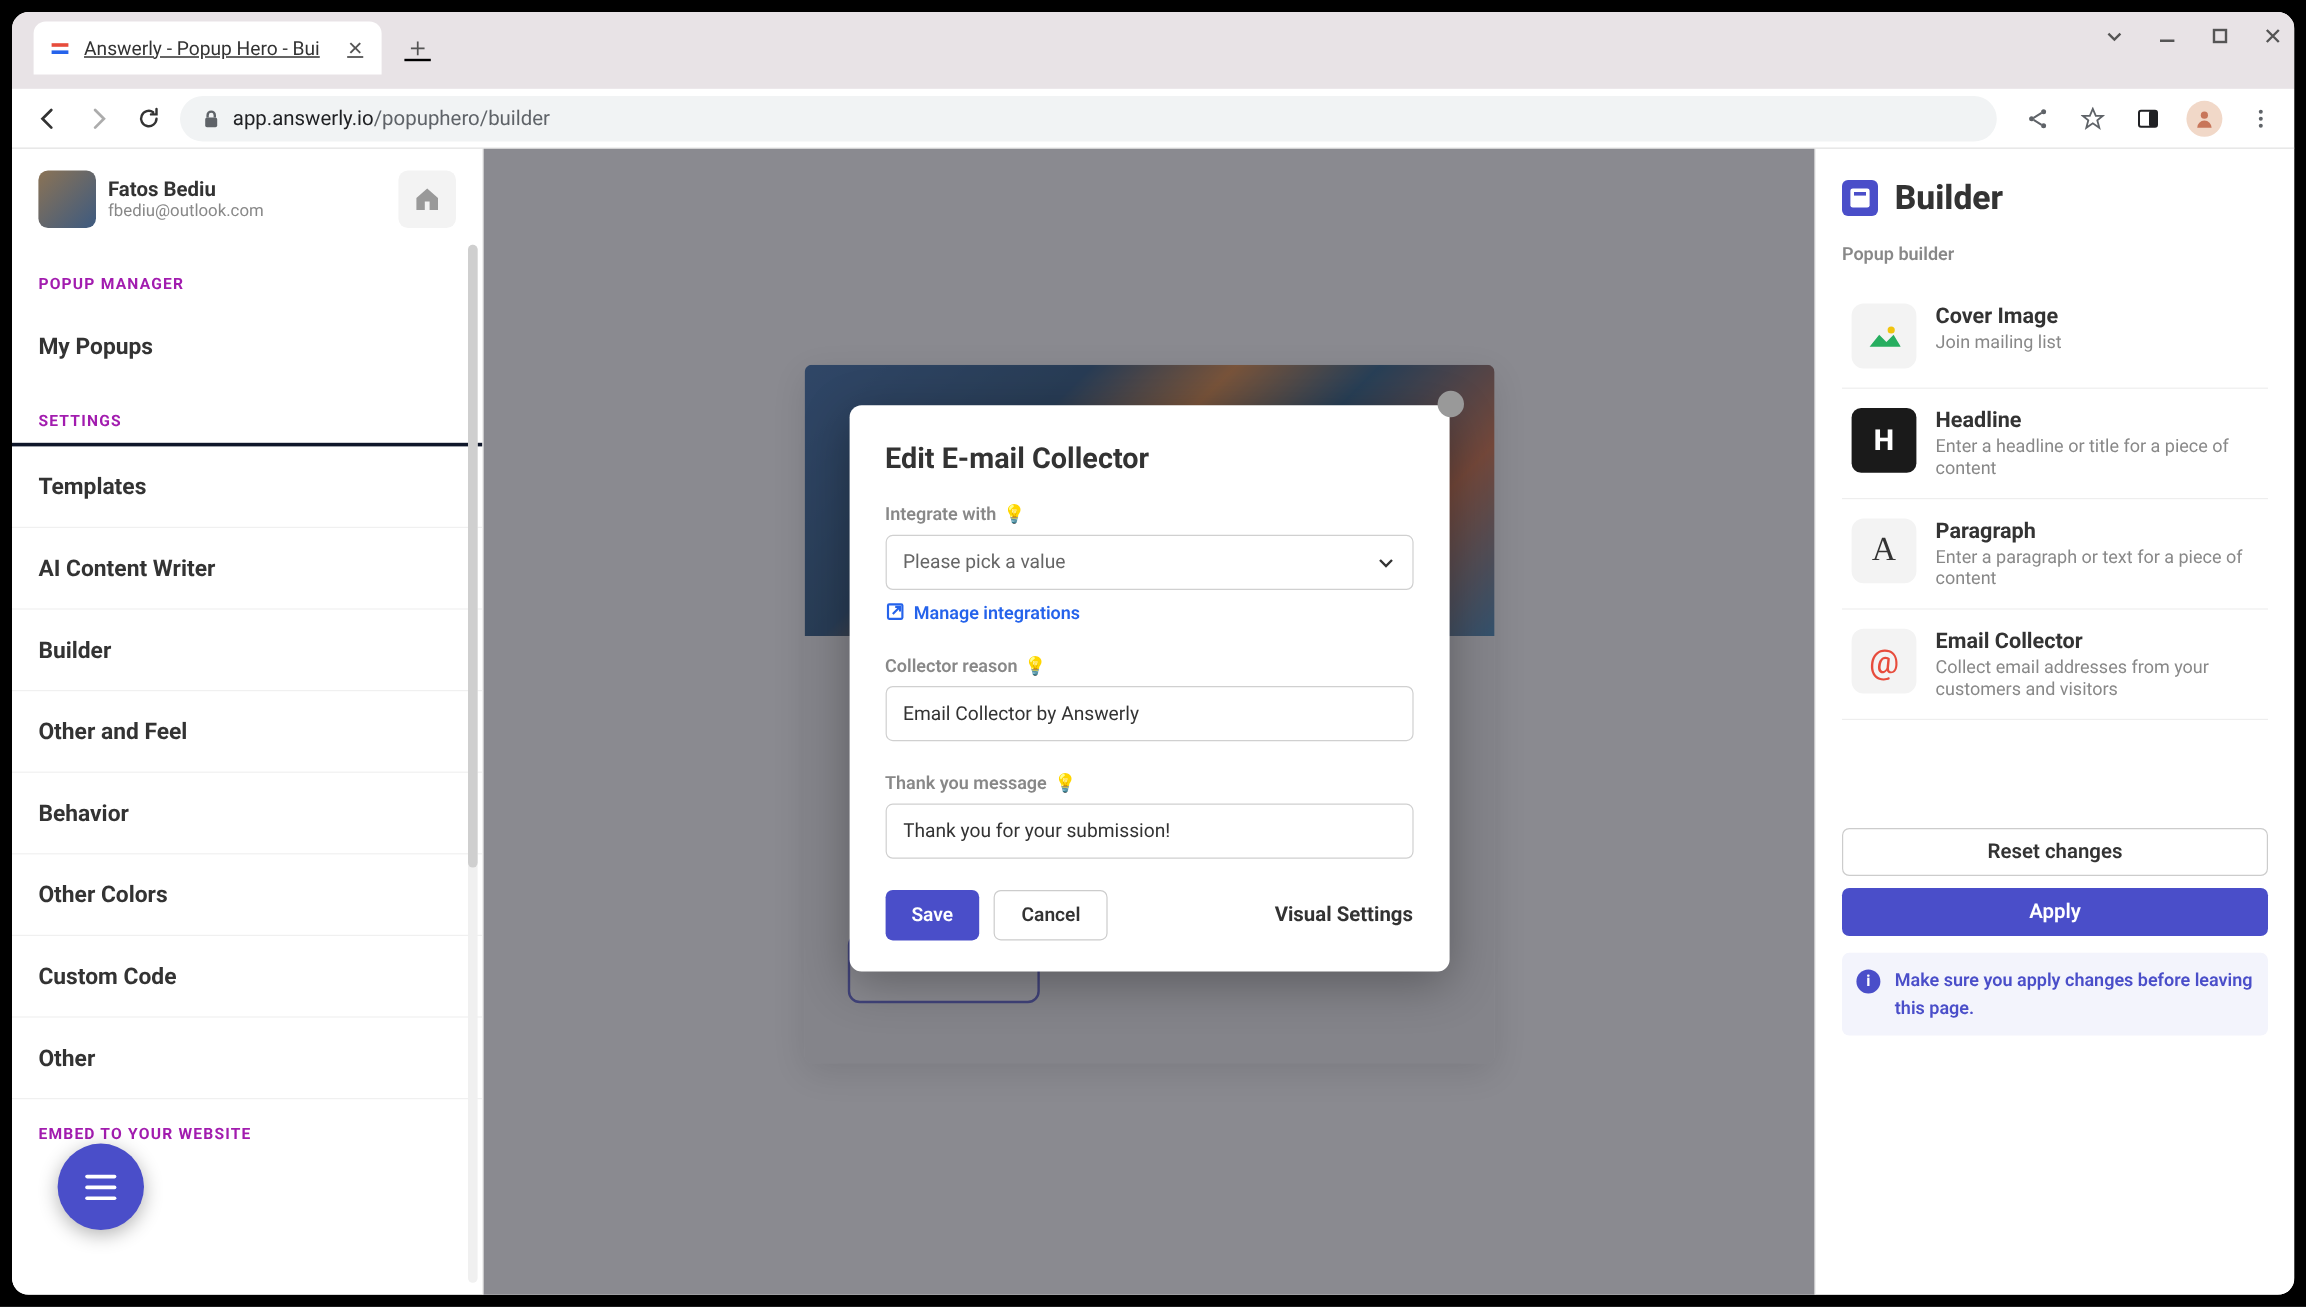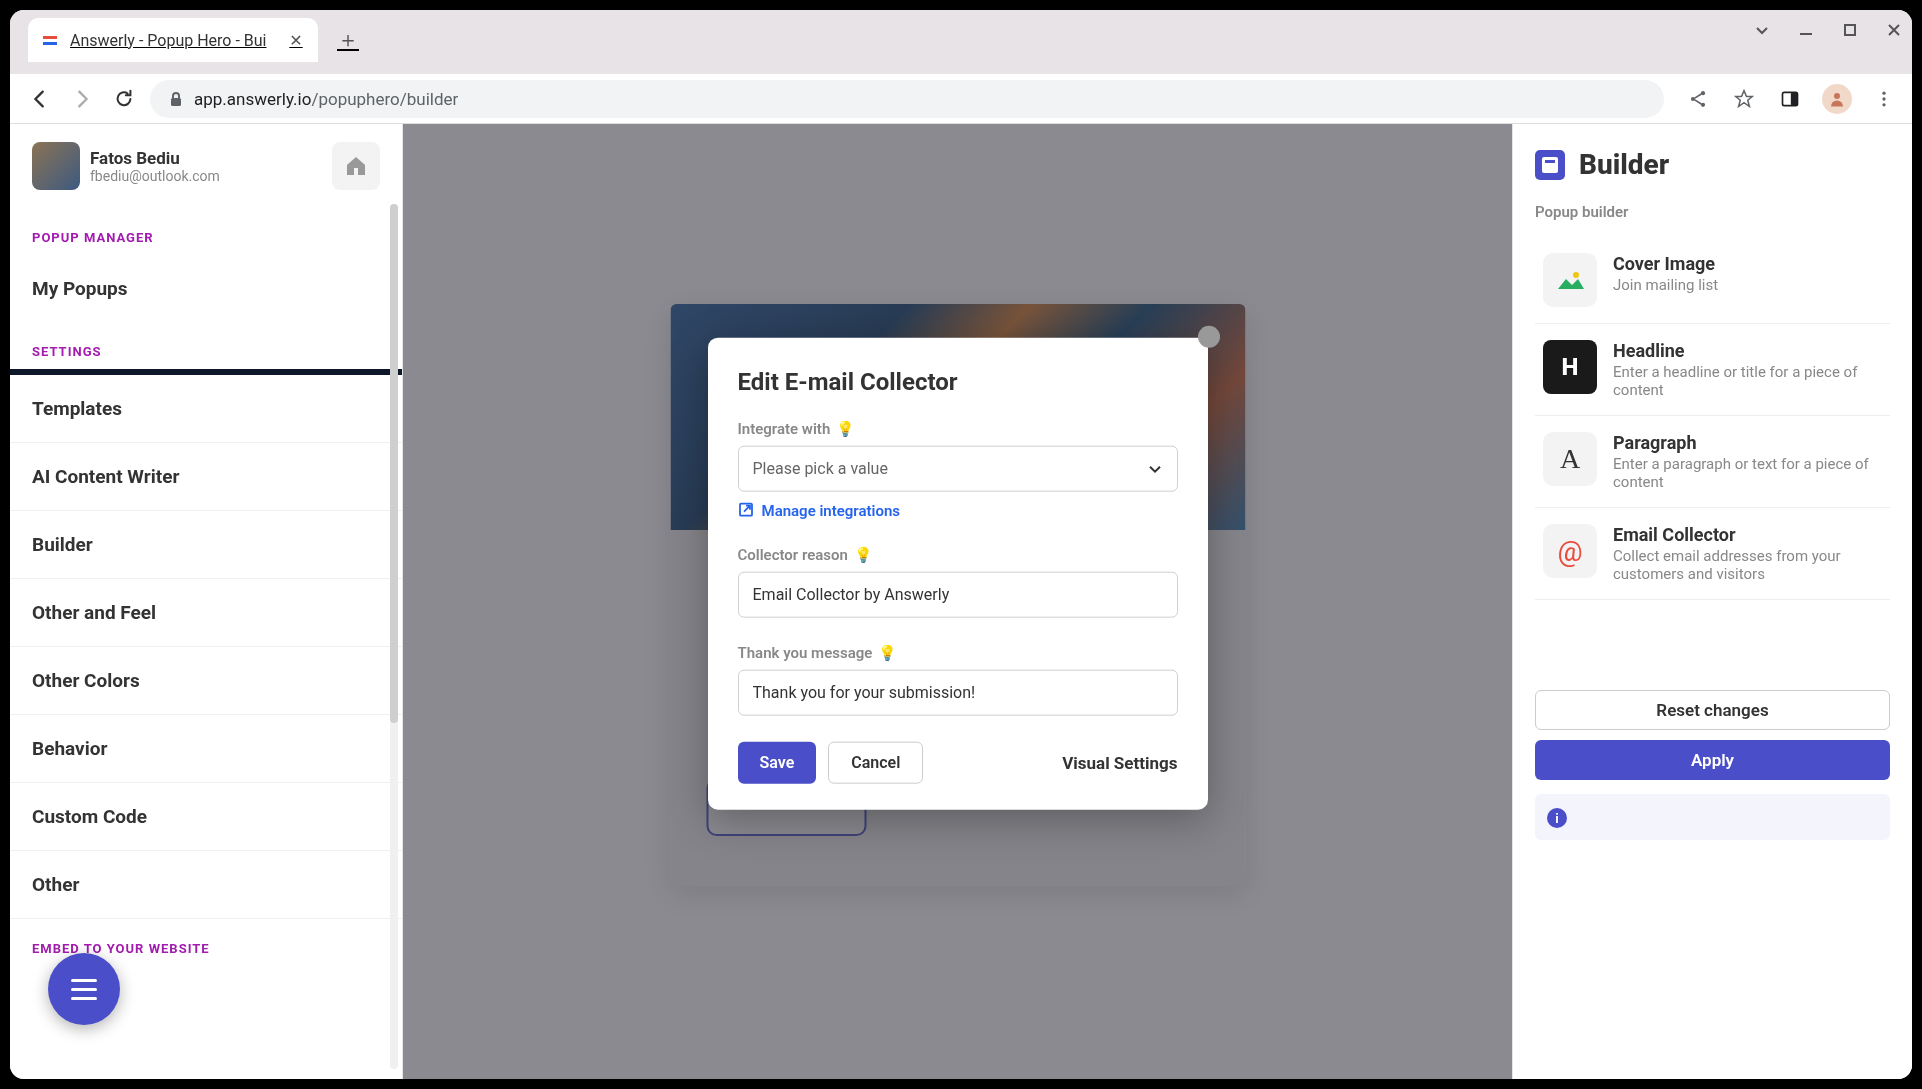--- a/index.html
+++ b/index.html
@@ -263,21 +263,21 @@
 
 .nav-item {
   padding: 22px 22px;
   font-size: 19px;
   font-weight: 700;
   color: #333;
   cursor: pointer;
   border-bottom: 1px solid #f0f0f0;
 }
 
-.nav-item-templates { border-top: 6px solid #0f172a; }
+.nav-item-templates { border-top: 3px solid #0f172a; }
 
 .scroll-track-side {
   position: absolute;
   right: 4px;
   top: 80px;
   bottom: 10px;
   width: 8px;
   background: #f0f0f0;
   border-radius: 4px;
 }
@@ -797,22 +797,22 @@
         </div>
 
         <div class="section-label">POPUP MANAGER</div>
         <div class="nav-item" style="border-bottom:none">My Popups</div>
 
         <div class="section-label">SETTINGS</div>
         <div class="nav-item nav-item-templates">Templates</div>
         <div class="nav-item">AI Content Writer</div>
         <div class="nav-item">Builder</div>
         <div class="nav-item">Other and Feel</div>
+        <div class="nav-item">Behavior</div>
         <div class="nav-item">Other Colors</div>
-        <div class="nav-item">Behavior</div>
         <div class="nav-item">Custom Code</div>
         <div class="nav-item">Other</div>
 
         <div class="section-label">EMBED TO YOUR WEBSITE</div>
       </div>
       <div class="scroll-track-side">
         <div class="scroll-thumb-side"></div>
       </div>
     </div>
 
@@ -915,20 +915,21 @@
           </div>
         </div>
       </div>
 
 
       <div class="right-actions">
         <button class="reset-btn">Reset changes</button>
         <button class="apply-btn">Apply</button>
         <div class="info-box">
           <div class="info-icon">i</div>
+          <div class="info-text">Make sure you apply changes before leaving this page.</div>
         </div>
       </div>
     </div>
 
     <div class="float-btn">
       <div class="float-btn-lines">
         <span></span>
             <span></span>
             <span></span>
       </div>

